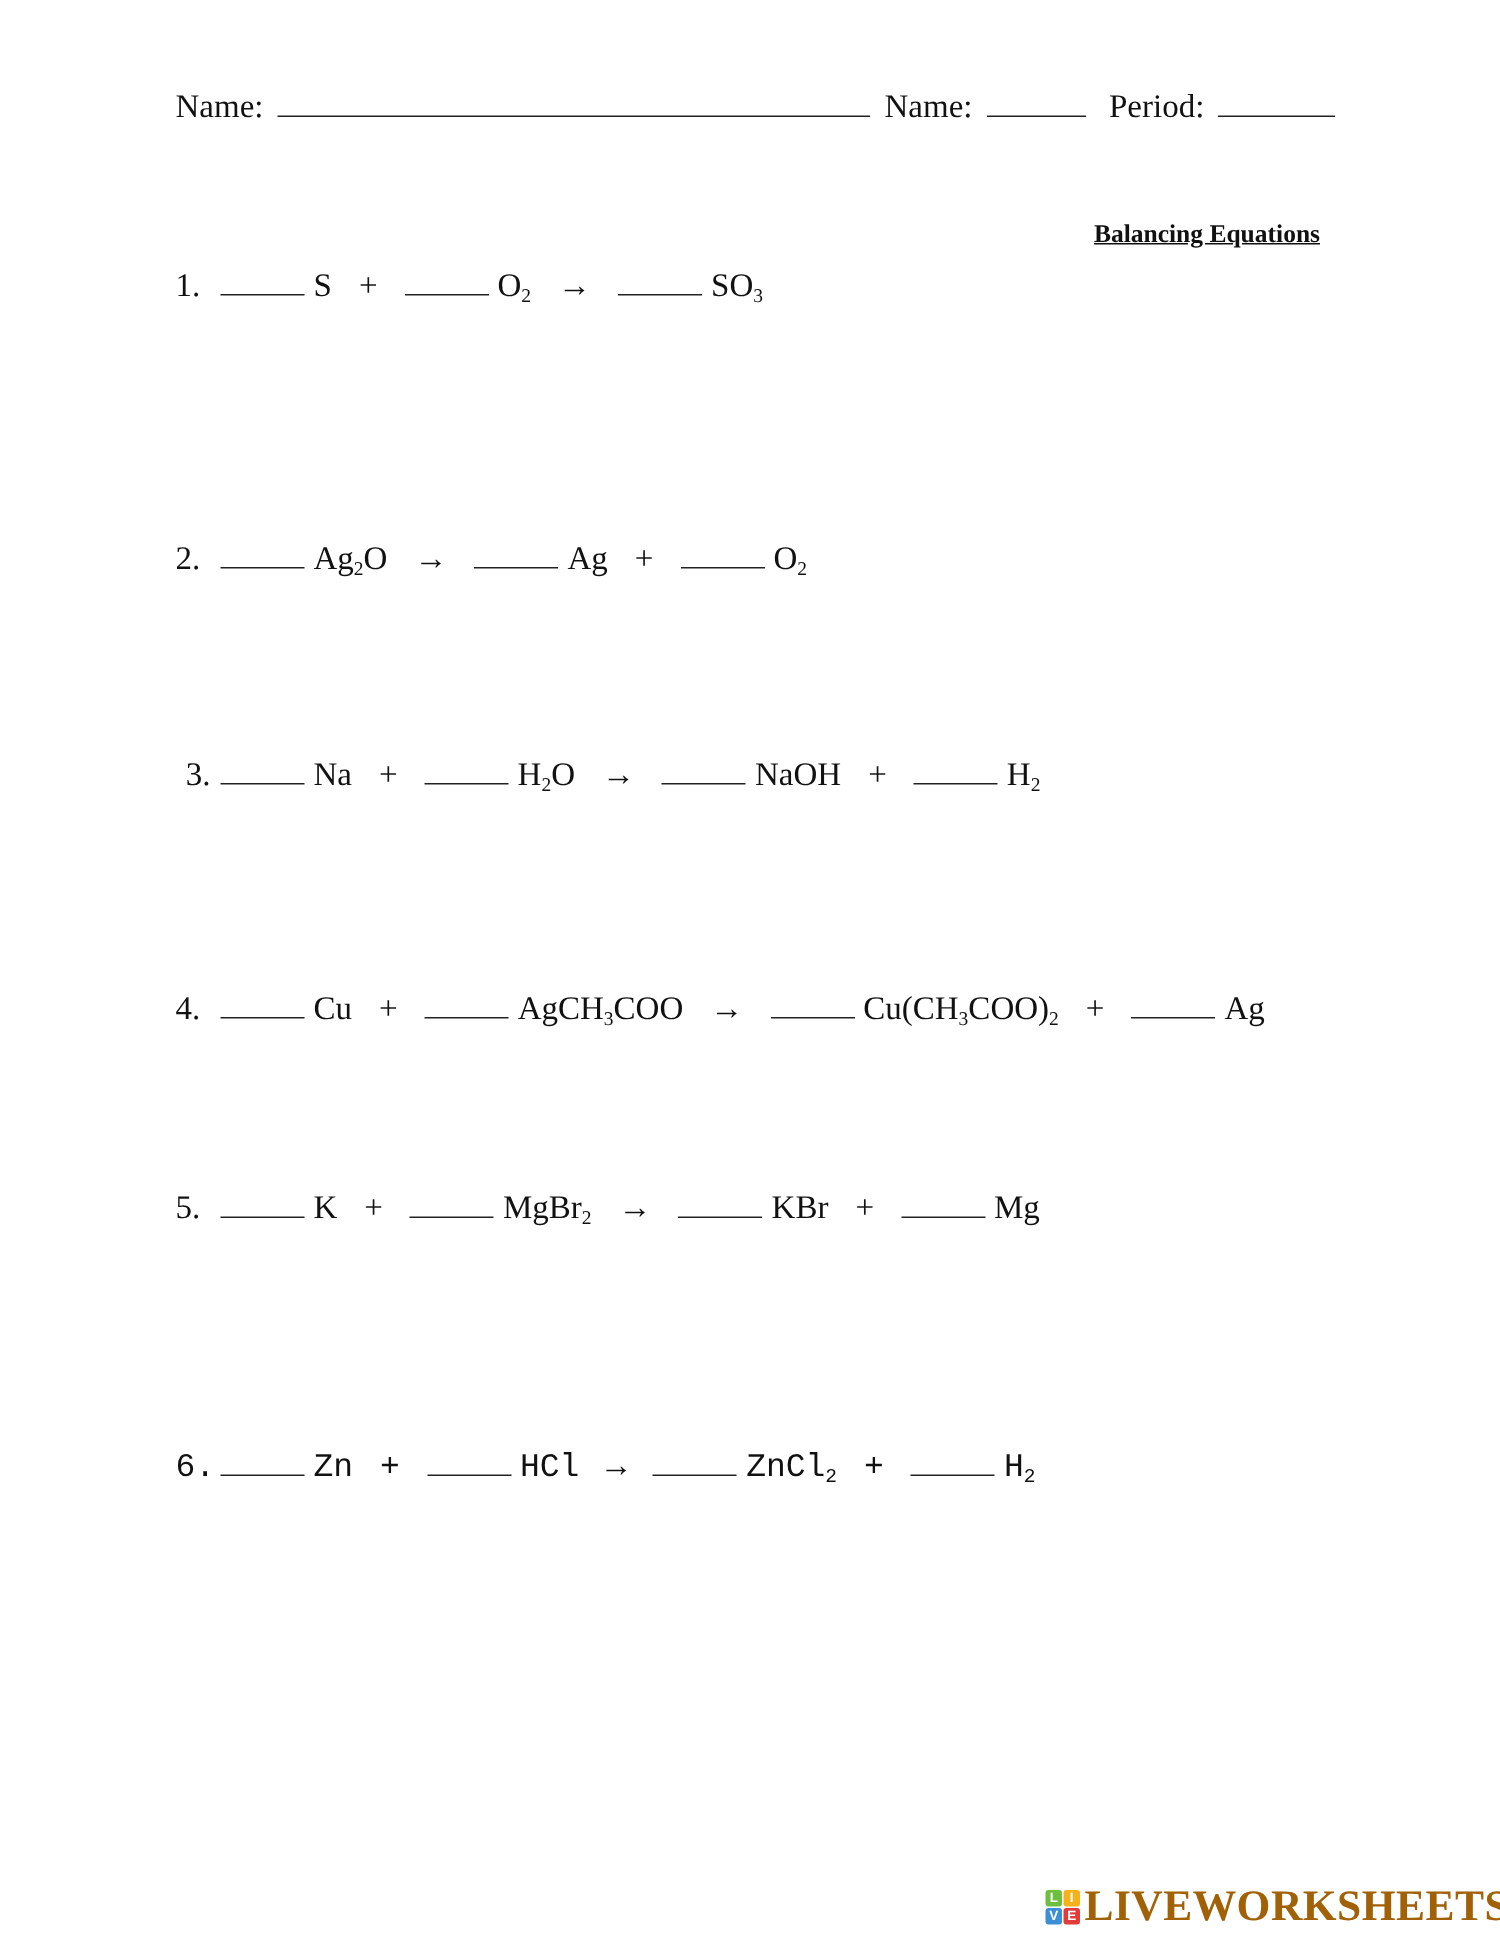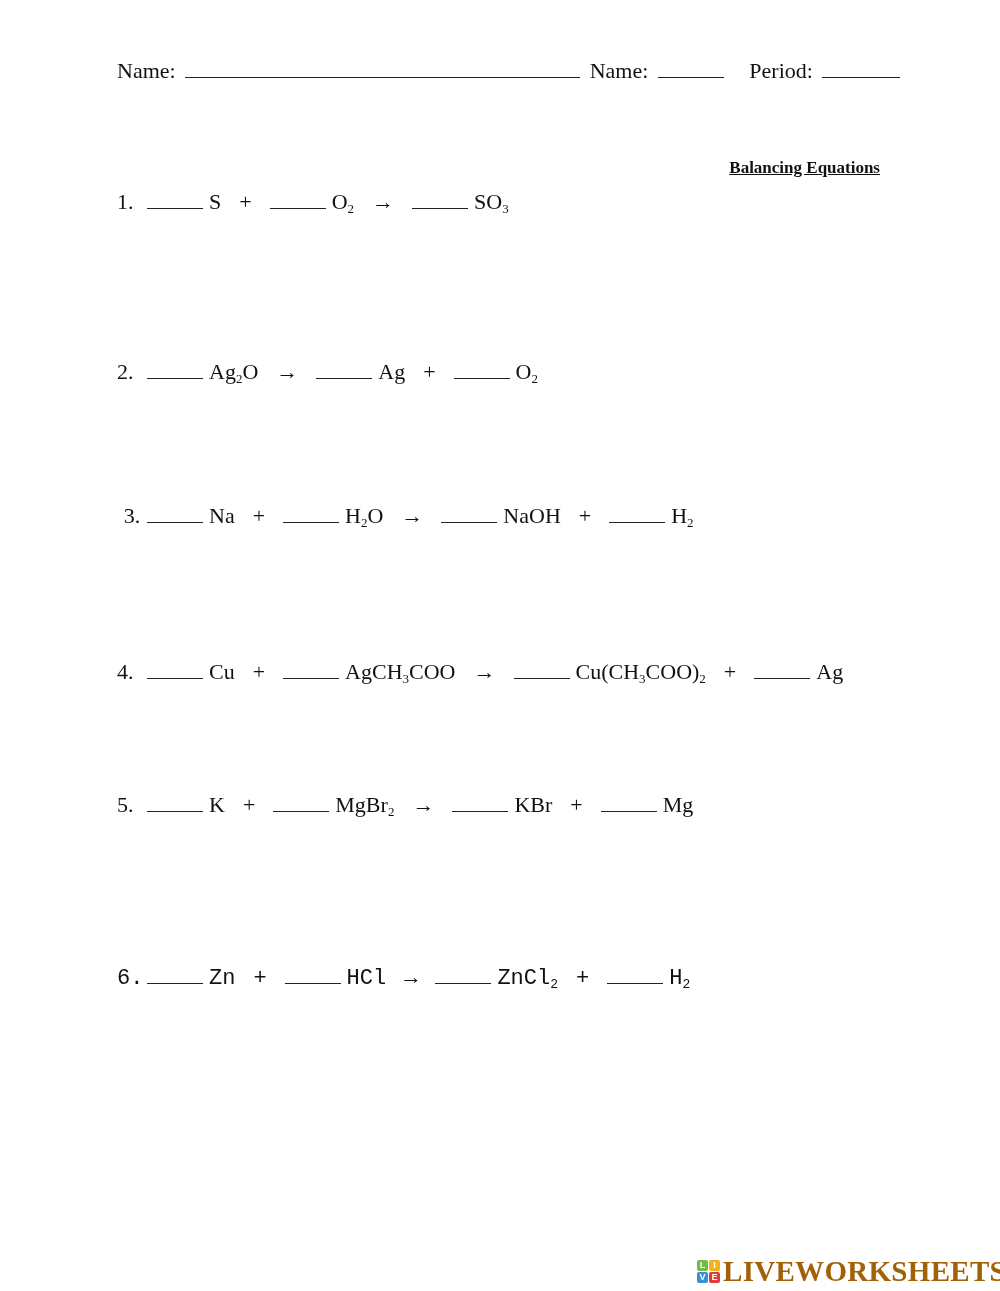--- a/index.html
+++ b/index.html
@@ -13,21 +13,21 @@
       position: absolute; left: 117px; top: 58px;
       font-size: 22px; white-space: nowrap; letter-spacing: 0;
     }
     .header-line span { display: inline-block; }
     .blank {
       display: inline-block; border-bottom: 1.5px solid #222;
       height: 18px; vertical-align: baseline; margin: 0 4px;
     }
     .title {
       position: absolute; right: 120px; top: 146px;
-      font-size: 17px; font-weight: bold; text-decoration: underline; margin-top: 12px;
+      font-size: 17px; font-weight: bold; text-decoration: underline;
     }
     .eq {
       position: absolute; left: 117px;
       font-size: 22px; white-space: nowrap;
     }
     .eq .num { display: inline-block; width: 30px; }
     .eq .coef {
       display: inline-block; width: 56px; border-bottom: 1.5px solid #222;
       height: 18px; margin-right: 6px; vertical-align: baseline;
     }
@@ -52,28 +52,28 @@
     }
   </style>
 </head>
 <body>
 
 <div class="header-line">
   <span>Name:</span>
   <span class="blank" style="width:395px"></span>
   <span>Name:</span>
   <span class="blank" style="width:66px"></span>
-  <span style="margin-left:16px">Period:</span>
+  <span style="margin-left:6px">Period:</span>
   <span class="blank" style="width:78px"></span>
 </div>
 
 <div class="title">Balancing Equations</div>
 
 <div id="equations">
-    <div class="eq" style="top: 189px;"><span class="num">1.</span><span class="coef"></span><span class="sp">S</span><span class="op">+</span><span class="coef"></span><span class="sp">O<sub>2</sub></span><span class="op">→</span><span class="coef"></span><span class="sp">SO<sub>3</sub></span></div>
+    <div class="eq" style="top: 177px;"><span class="num">1.</span><span class="coef"></span><span class="sp">S</span><span class="op">+</span><span class="coef"></span><span class="sp">O<sub>2</sub></span><span class="op">→</span><span class="coef"></span><span class="sp">SO<sub>3</sub></span></div>
     <div class="eq" style="top: 347px; margin-top: 12px;"><span class="num">2.</span><span class="coef"></span><span class="sp">Ag<sub>2</sub>O</span><span class="op">→</span><span class="coef"></span><span class="sp">Ag</span><span class="op">+</span><span class="coef"></span><span class="sp">O<sub>2</sub></span></div>
     <div class="eq" style="top: 503px; text-align: center;"><span class="num">3.</span><span class="coef"></span><span class="sp">Na</span><span class="op">+</span><span class="coef"></span><span class="sp">H<sub>2</sub>O</span><span class="op">→</span><span class="coef"></span><span class="sp">NaOH</span><span class="op">+</span><span class="coef"></span><span class="sp">H<sub>2</sub></span></div>
     <div class="eq" style="top: 659px;"><span class="num">4.</span><span class="coef"></span><span class="sp">Cu</span><span class="op">+</span><span class="coef"></span><span class="sp">AgCH<sub>3</sub>COO</span><span class="op">→</span><span class="coef"></span><span class="sp">Cu(CH<sub>3</sub>COO)<sub>2</sub></span><span class="op">+</span><span class="coef"></span><span class="sp">Ag</span></div>
     <div class="eq" style="top: 792px;"><span class="num">5.</span><span class="coef"></span><span class="sp">K</span><span class="op">+</span><span class="coef"></span><span class="sp">MgBr<sub>2</sub></span><span class="op">→</span><span class="coef"></span><span class="sp">KBr</span><span class="op">+</span><span class="coef"></span><span class="sp">Mg</span></div>
     <div class="eq" style="top: 965px; font-family: Liberation Mono, monospace;"><span class="num">6.</span><span class="coef"></span><span class="sp">Zn</span><span class="op">+</span><span class="coef"></span><span class="sp">HCl</span><span class="op">→</span><span class="coef"></span><span class="sp">ZnCl<sub>2</sub></span><span class="op">+</span><span class="coef"></span><span class="sp">H<sub>2</sub></span></div>
   </div>
 
 <div class="logo">
   <div class="logo-grid" id="logo-grid">
       <div style="background: rgb(108, 191, 63);">L</div>

